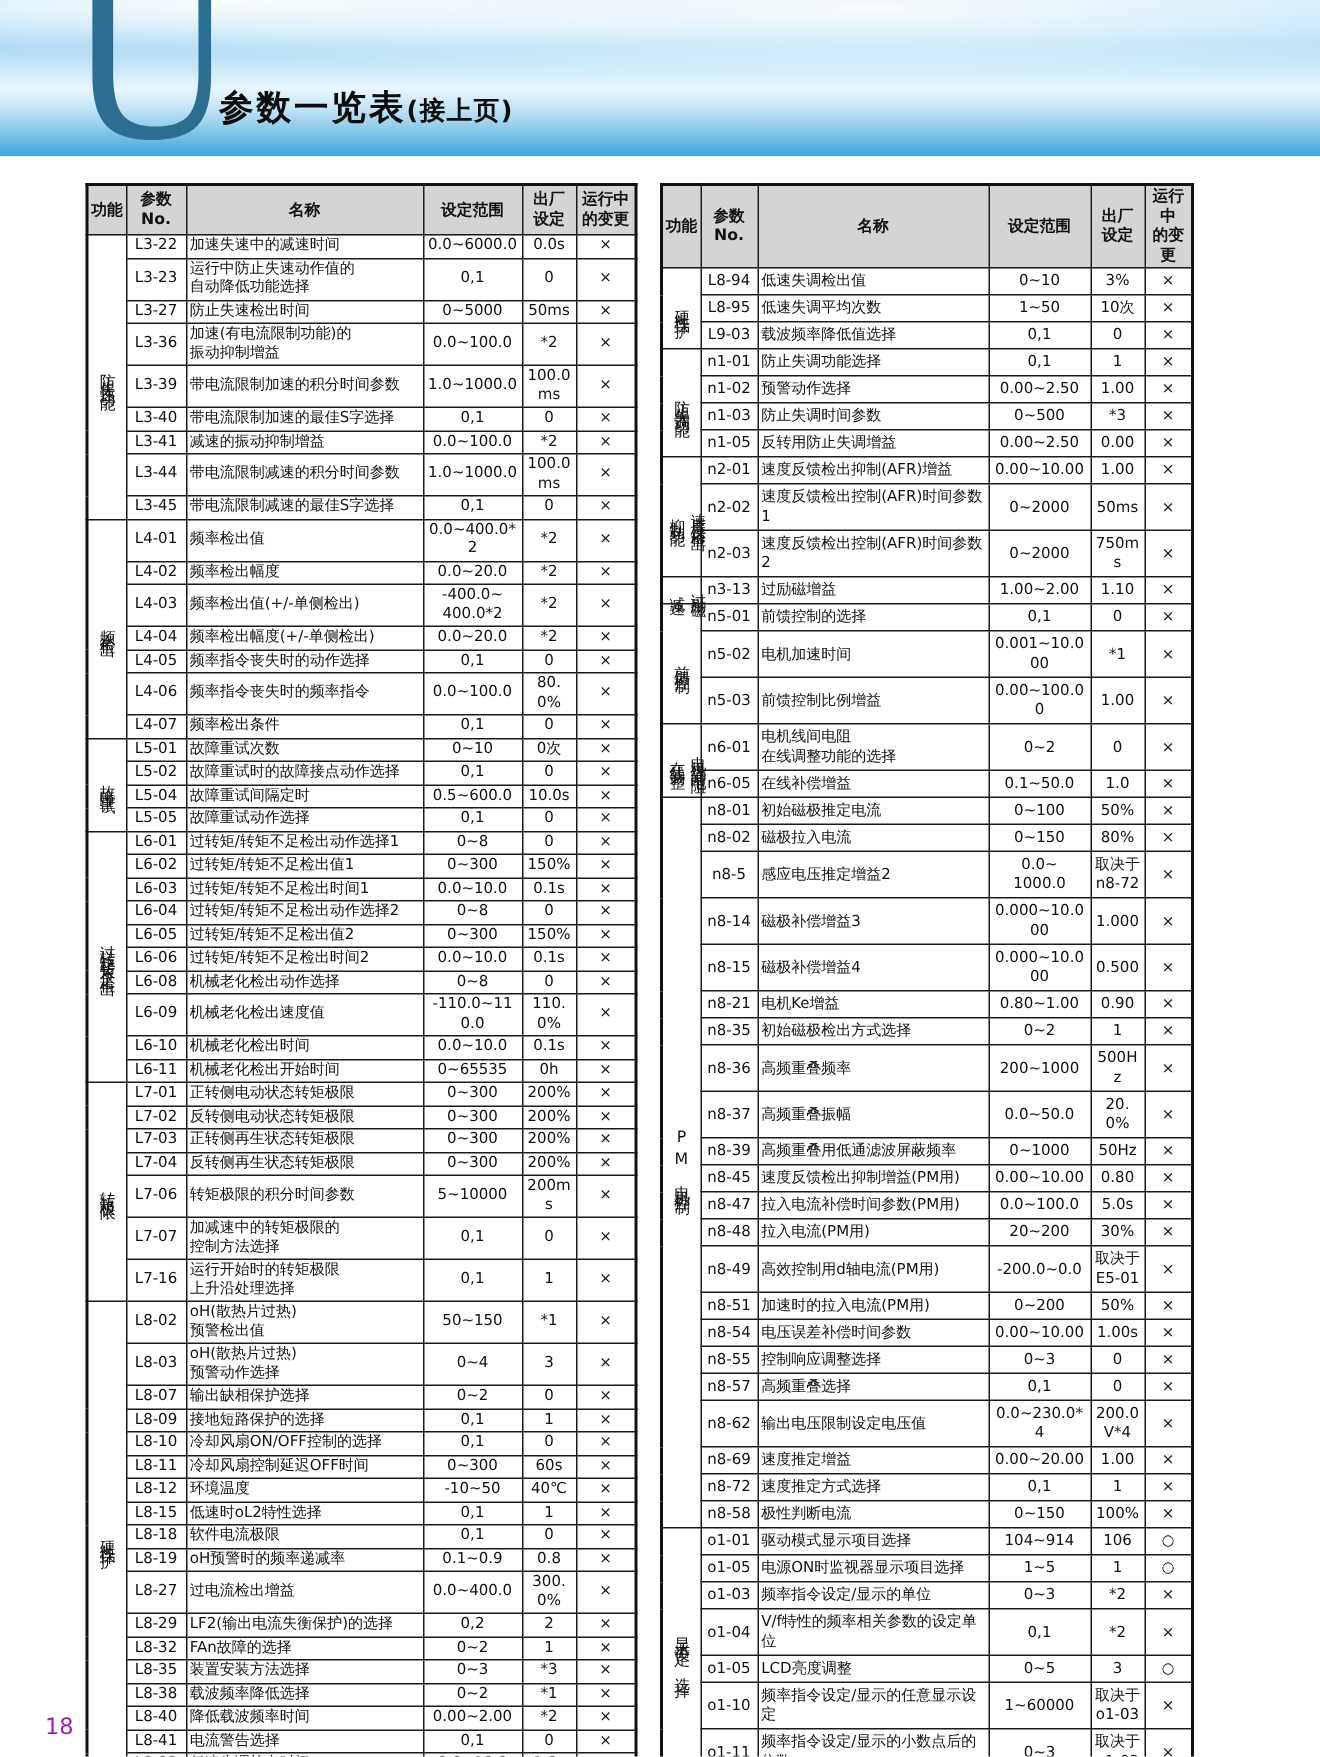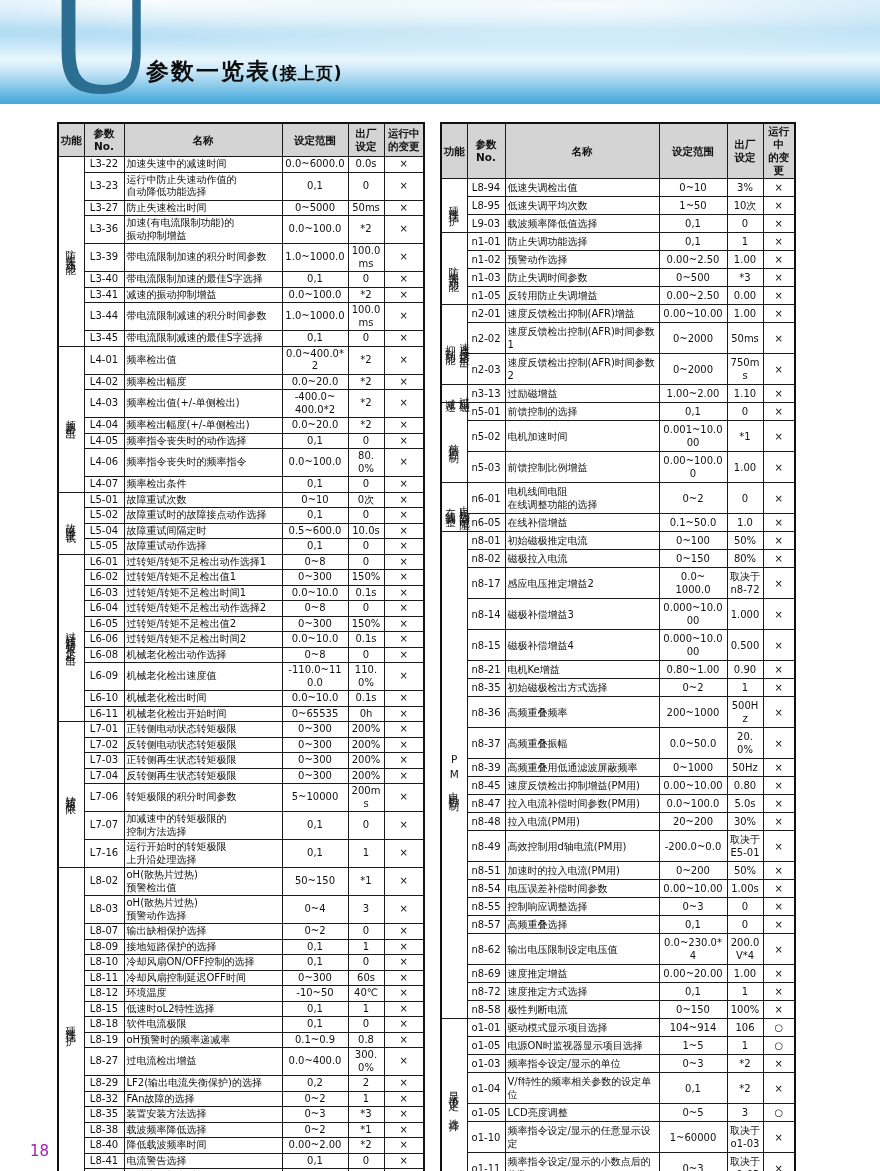--- a/index.html
+++ b/index.html
@@ -644,21 +644,21 @@
         <td class="c-change">×</td>
       </tr>
       <tr>
         <td class="c-no">n8-02</td>
         <td class="c-name">磁极拉入电流</td>
         <td class="c-range">0~150</td>
         <td class="c-default">80%</td>
         <td class="c-change">×</td>
       </tr>
       <tr>
-        <td class="c-no">n8-17</td>
+        <td class="c-no">n8-5</td>
         <td class="c-name">感应电压推定增益2</td>
         <td class="c-range">0.0~
 1000.0</td>
         <td class="c-default">取决于
 n8-72</td>
         <td class="c-change">×</td>
       </tr>
       <tr>
         <td class="c-no">n8-14</td>
         <td class="c-name">磁极补偿增益3</td>

